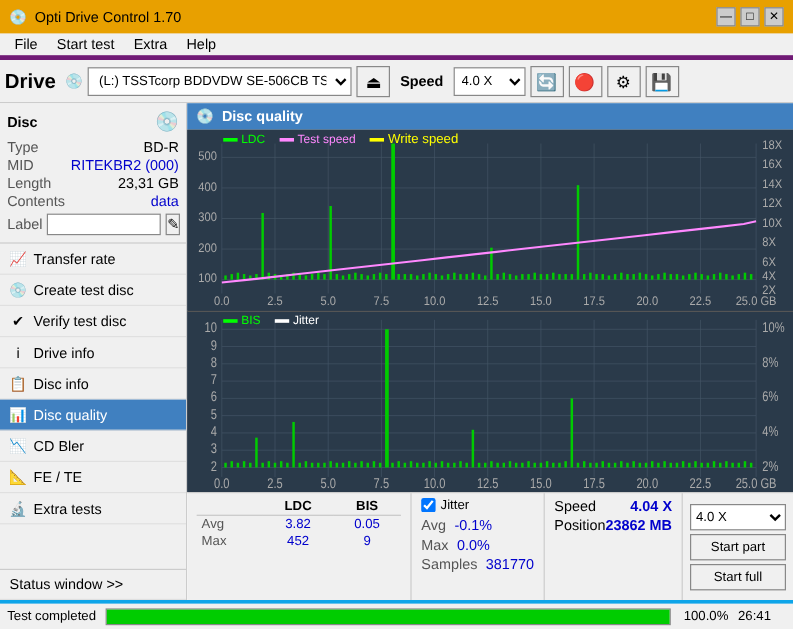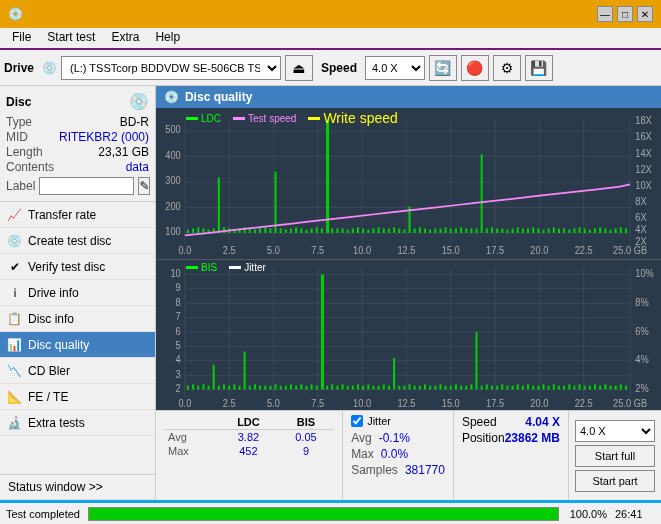--- a/index.html
+++ b/index.html
@@ -17,37 +17,37 @@
     }
     .title-bar-left { display: flex; align-items: center; gap: 6px; font-size: 12px; font-weight: normal; }
     .title-bar-controls { display: flex; gap: 4px; }
     .title-btn { width: 16px; height: 16px; background: #ccc; border: 1px solid #888; display: flex; align-items: center; justify-content: center; font-size: 10px; cursor: pointer; }
     
     
     .menu-bar {
       background: #f0f0f0;
       height: 22px;
       display: flex;
-      align-items: flex-start;
+      align-items: flex-end;
       padding: 0 4px;
-      border-bottom: 2px solid #701a75;
+      border-bottom: 4px solid #701a75;
     }
     .menu-item { padding: 2px 8px; cursor: pointer; font-size: 12px; }
     
     
     .toolbar {
       background: #f0f0f0;
       height: 36px;
       display: flex;
       align-items: center;
       padding: 0 4px;
       border-bottom: 1px solid #ccc;
       gap: 4px;
     }
-    .toolbar-label { font-size: 12px; font-weight: bold; margin-right: 4px; }
+    .toolbar-label { font-size: 17px; font-weight: bold; margin-right: 4px; }
     .drive-select {
       width: 220px;
       height: 24px;
       font-size: 11px;
       border: 1px solid #888;
       background: white;
       padding: 0 4px;
     }
     .toolbar-btn {
       width: 28px;
@@ -256,20 +256,21 @@
     
     .grid-line { stroke: #445566; stroke-width: 0.5; }
     .axis-text { fill: #aaa; font-size: 9px; }
   </style>
 </head>
 <body>
 
 <div class="title-bar">
   <div class="title-bar-left">
     <span>💿</span>
+    <span>Opti Drive Control 1.70</span>
   </div>
   <div class="title-bar-controls">
     <div class="title-btn">—</div>
     <div class="title-btn">□</div>
     <div class="title-btn">✕</div>
   </div>
 </div>
 
 <div class="menu-bar">
   <span class="menu-item">File</span>
@@ -386,21 +387,21 @@
           <div class="legend-item">
             <div class="legend-dot" style="background:#00ff00; width:12px; height:3px;"></div>
             <span style="color:#00ff00; font-size:10px;">LDC</span>
           </div>
           <div class="legend-item">
             <div class="legend-dot" style="background:#ff88ff; width:12px; height:3px;"></div>
             <span style="color:#ff88ff; font-size:10px;">Test speed</span>
           </div>
           <div class="legend-item">
             <div class="legend-dot" style="background:#ffff00; width:12px; height:3px;"></div>
-            <span style="color:#ffff00; font-size:14px;">Write speed</span>
+            <span style="color:#ffff00; font-size:11px;">Write speed</span>
           </div>
         </div>
         <svg class="chart-svg" viewBox="0 0 490 130" preserveAspectRatio="none">
 
           <rect width="490" height="130" fill="#2a3a4a"></rect>
 
           <line x1="28" y1="20" x2="460" y2="20" class="grid-line"></line>
           <line x1="28" y1="42" x2="460" y2="42" class="grid-line"></line>
           <line x1="28" y1="64" x2="460" y2="64" class="grid-line"></line>
           <line x1="28" y1="86" x2="460" y2="86" class="grid-line"></line>
@@ -746,22 +747,22 @@
           <div class="speed-row">
             <span>Position</span>
             <span class="speed-val">23862 MB</span>
           </div>
         </div>
 
         <div class="buttons-section">
           <select class="speed-combo">
             <option>4.0 X</option>
           </select>
+          <button class="action-btn">Start part</button>
           <button class="action-btn">Start full</button>
-          <button class="action-btn">Start part</button>
         </div>
 
       </div>
     </div>
 
   </div>
 
 </div>
 
 <div class="status-bar">

